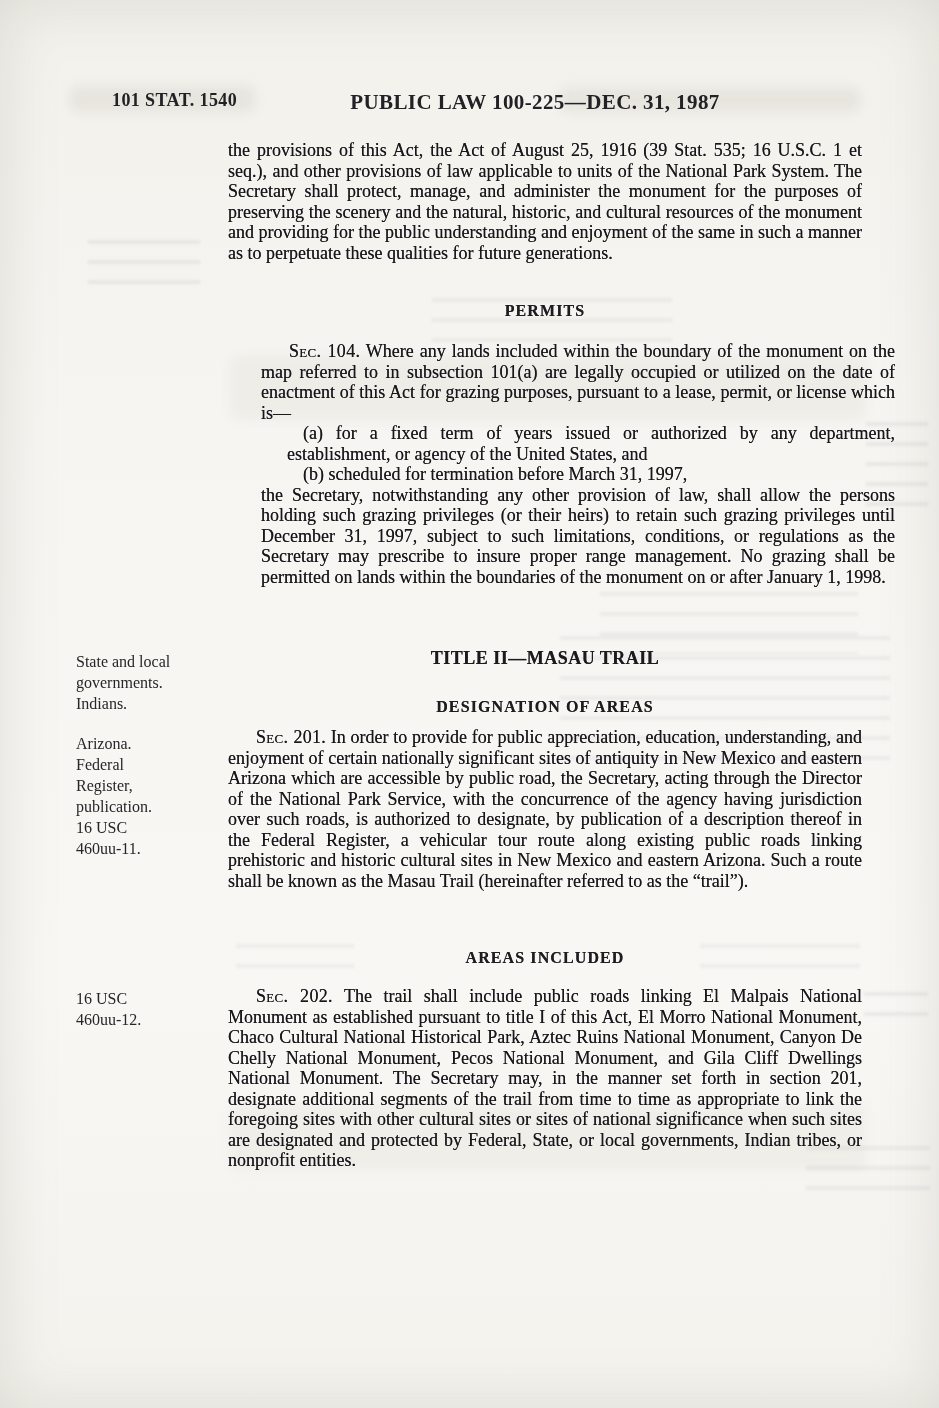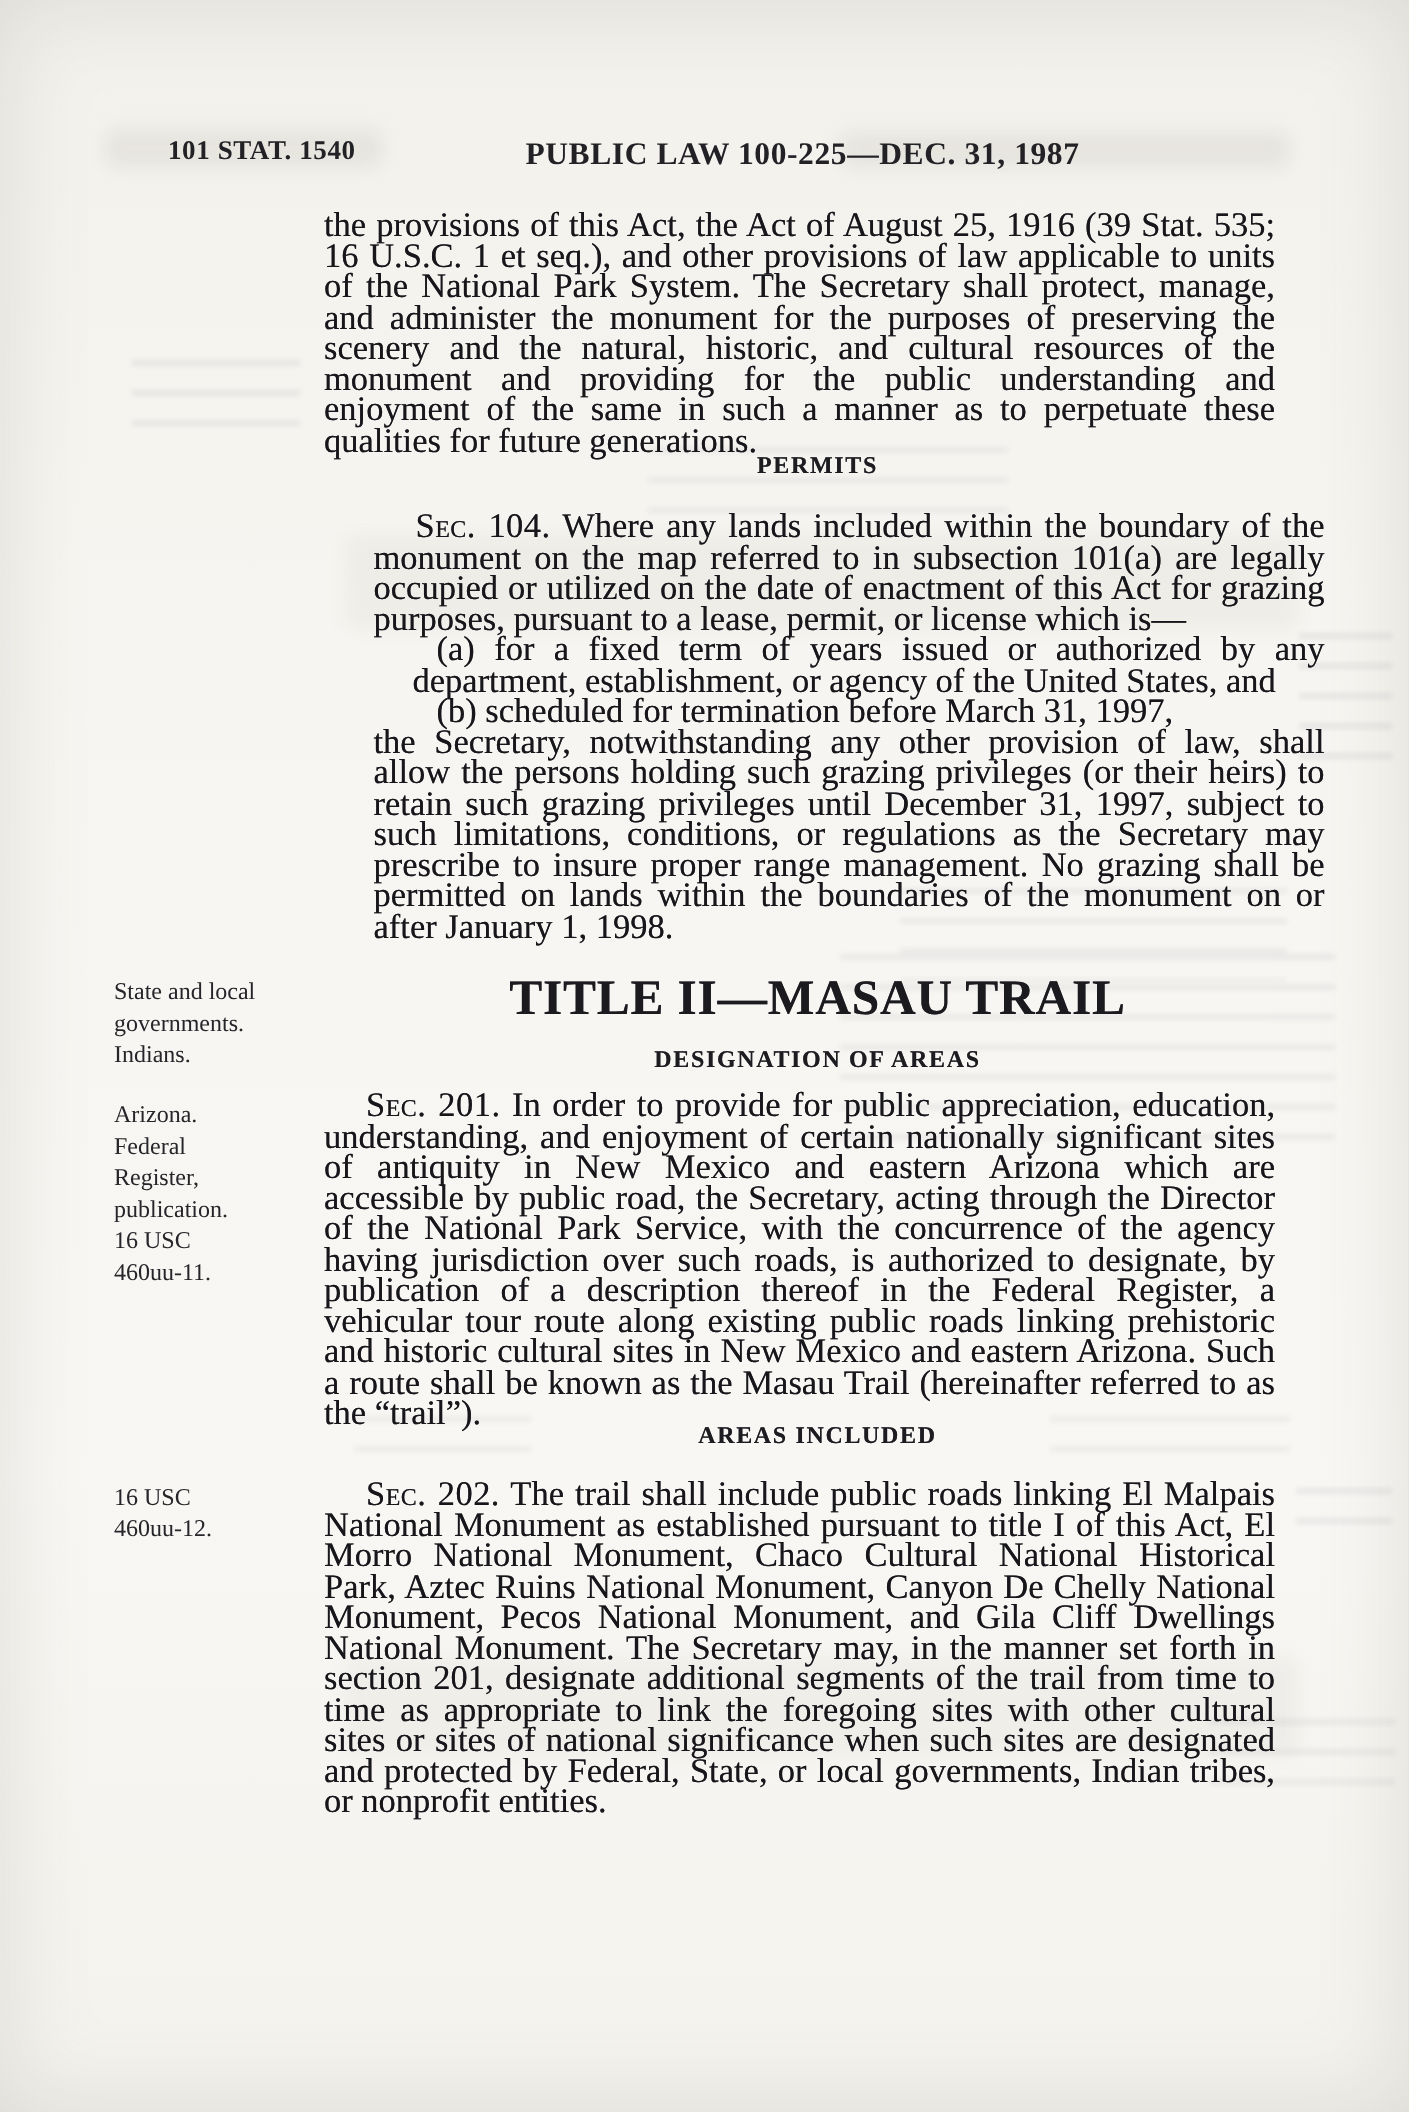--- a/index.html
+++ b/index.html
@@ -30,37 +30,37 @@
   }
   
   .note{
     position:absolute;left:76px;width:150px;
     font-size:16px;line-height:21px;
     white-space:pre-line;
     color:#26262a;
   }
   
   .block{
-    position:absolute;left:216px;width:634px;
-    font-size:23px;line-height:20.5px;
+    position:absolute;left:228px;width:634px;
+    font-size:18px;line-height:20.5px;
     text-align:justify;
     color:#17171b;
     text-shadow:0 0 0.4px rgba(20,20,28,0.75);
   }
   .para-indent{text-indent:28px;}
   .seclabel{font-variant:small-caps;letter-spacing:0.3px;}
   .subitem{padding-left:26px;text-indent:16px;margin:0;}
   .h-small{
     position:absolute;left:228px;width:634px;
     text-align:center;font-size:16px;font-weight:bold;letter-spacing:1.1px;
     color:#1d1d21;text-shadow:0 0 0.4px rgba(20,20,28,0.7);
   }
   .h-title{
     position:absolute;left:228px;width:634px;
-    text-align:center;font-size:33px;font-weight:bold;letter-spacing:0.5px;
+    text-align:center;font-size:18px;font-weight:bold;letter-spacing:0.5px;
     color:#1b1b1f;text-shadow:0 0 0.4px rgba(20,20,28,0.7);
   }
   p{margin:0;}
   
   .smudge{
     position:absolute;background:rgba(165,162,152,0.16);
     filter:blur(6px);border-radius:8px;pointer-events:none;
   }
   .bleed{
     position:absolute;pointer-events:none;

